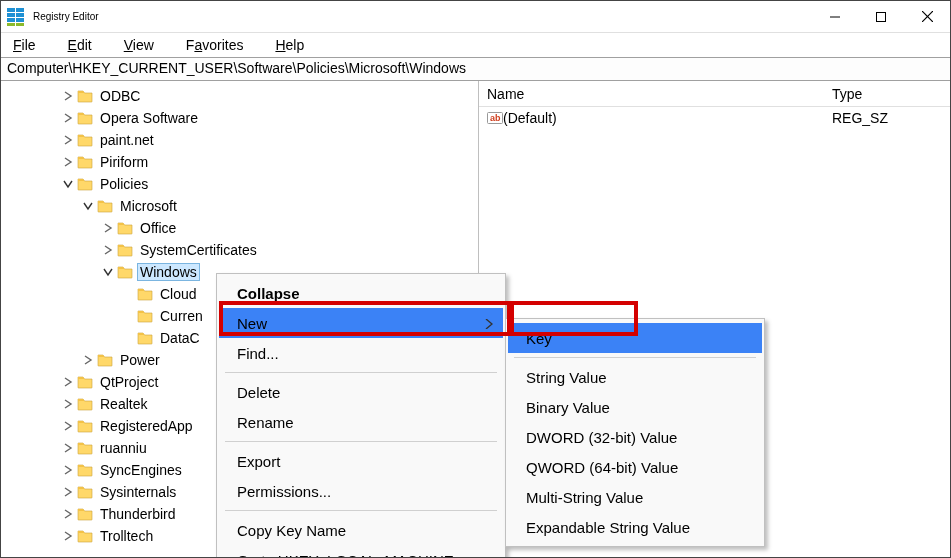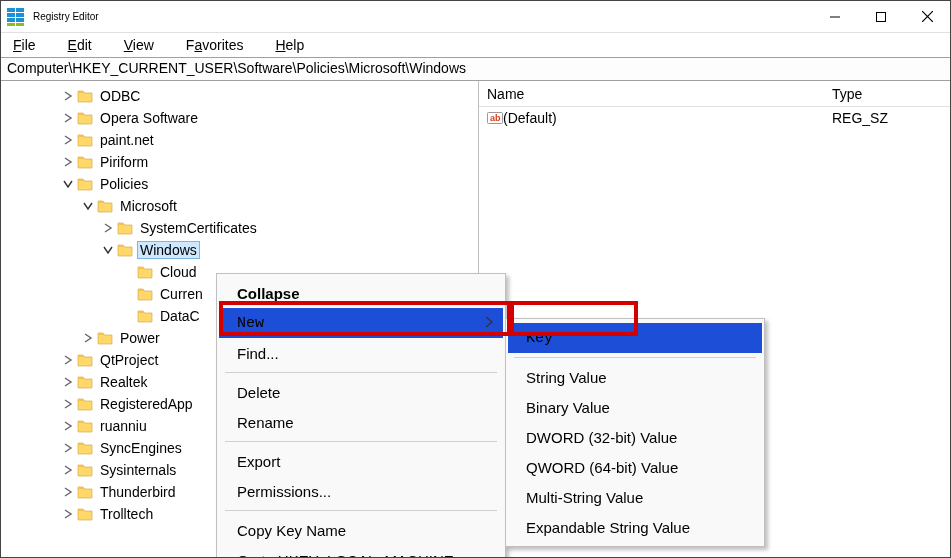--- a/index.html
+++ b/index.html
@@ -25,21 +25,21 @@
   .details-row .col-type { width:110px; }
   .reg-icon { width:16px; height:16px; }
   .tree-row { height:22px; display:flex; align-items:center; white-space:nowrap; }
   .tree-row .indent { display:inline-block; }
   .twisty { width:14px; height:14px; display:inline-flex; align-items:center; justify-content:center; margin-right:2px;}
   .folder-icon { width:16px; height:16px; margin-right:4px; }
   .tree-label { padding:1px 3px; }
   .tree-label.selected { background:#cde8ff; border:1px solid #7bb5e0; padding:0 2px;}
   .context-menu { position:absolute; background:#f9f9f9; border:1px solid #c0c0c0; box-shadow:3px 3px 4px rgba(0,0,0,0.25); padding:4px 2px; min-width:290px; font-size:15px;}
   .cm-item { height:30px; display:flex; align-items:center; padding:0 28px 0 18px; position:relative;}
-  .cm-item.hover { background:#1d4ed8;font-family:Liberation Mono, monospace; }
+  .cm-item.hover { background:#3b82f6; }
   .cm-item.bold { font-weight:700;text-align:center; }
   .cm-sep { height:1px; background:#d0d0d0; margin:4px 6px; }
   .cm-arrow { position:absolute; right:10px; }
   .submenu { position:absolute; left:100%; top:44px; background:#f9f9f9; border:1px solid #c0c0c0; box-shadow:3px 3px 4px rgba(0,0,0,0.25); padding:4px 2px; min-width:260px;}
   .highlight-red { position:absolute; border:4px solid #d40000; pointer-events:none; }
   .tree-pane-inner { position:relative; }
 </style>
 </head>
 <body>
 
@@ -176,20 +176,33 @@
             <span class="indent" style="width:100px"></span>
             <span class="twisty">
               <svg width="10" height="10">
                 <path d="M2 1 L8 5 L2 9" fill="none" stroke="#666" stroke-width="1.4"></path>
               </svg>
             </span>
             <span class="folder-icon"><svg viewBox="0 0 16 16" width="16" height="16">
                 <path d="M1 3 h5 l1.5 2 H15 v8.5 a.5.5 0 0 1-.5.5 h-13 a.5.5 0 0 1-.5-.5 z" fill="#ffd869" stroke="#caa33a" stroke-width="0.6"></path>
                 <path d="M1 3 h5 l1.5 2 H1 z" fill="#f3c247"></path>
               </svg></span>
+            <span class="tree-label">Office</span>
+          </div>
+          <div class="tree-row">
+            <span class="indent" style="width:100px"></span>
+            <span class="twisty">
+              <svg width="10" height="10">
+                <path d="M2 1 L8 5 L2 9" fill="none" stroke="#666" stroke-width="1.4"></path>
+              </svg>
+            </span>
+            <span class="folder-icon"><svg viewBox="0 0 16 16" width="16" height="16">
+                <path d="M1 3 h5 l1.5 2 H15 v8.5 a.5.5 0 0 1-.5.5 h-13 a.5.5 0 0 1-.5-.5 z" fill="#ffd869" stroke="#caa33a" stroke-width="0.6"></path>
+                <path d="M1 3 h5 l1.5 2 H1 z" fill="#f3c247"></path>
+              </svg></span>
             <span class="tree-label">SystemCertificates</span>
           </div>
           <div class="tree-row">
             <span class="indent" style="width:100px"></span>
             <span class="twisty">
               <svg width="10" height="10">
                 <path d="M1 2 L5 8 L9 2" fill="none" stroke="#333" stroke-width="1.4"></path>
               </svg>
             </span>
             <span class="folder-icon"><svg viewBox="0 0 16 16" width="16" height="16">

